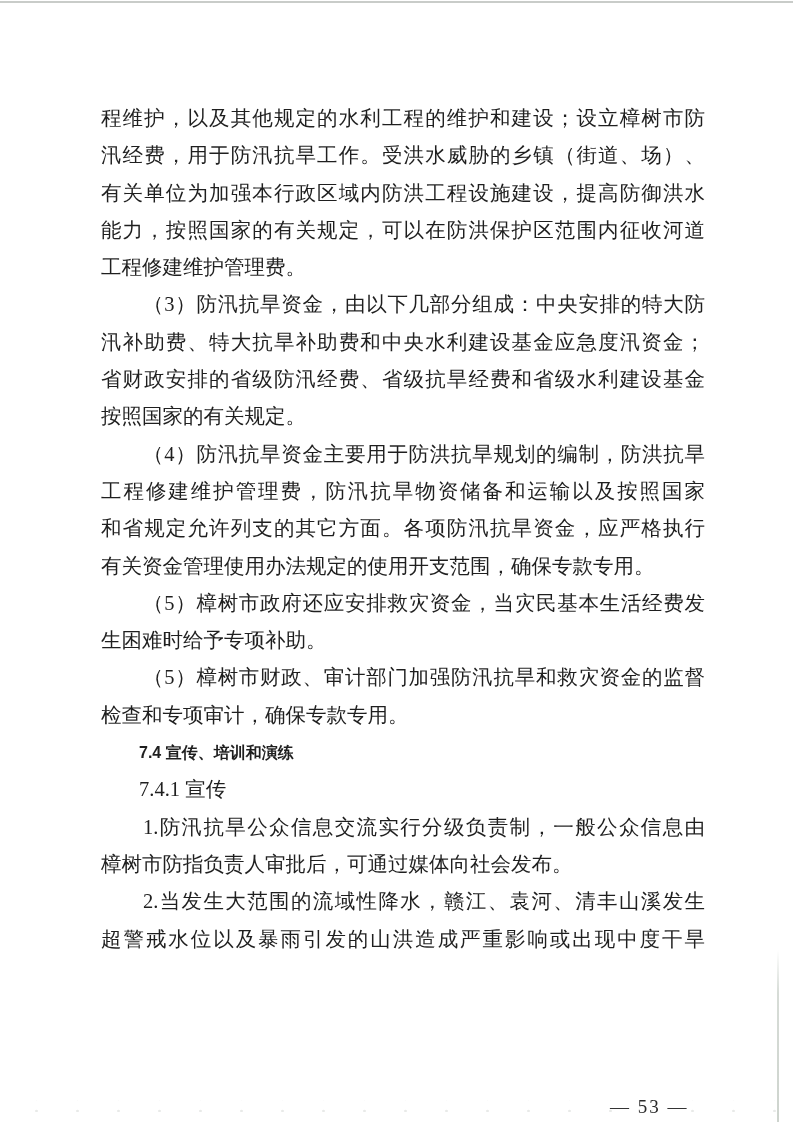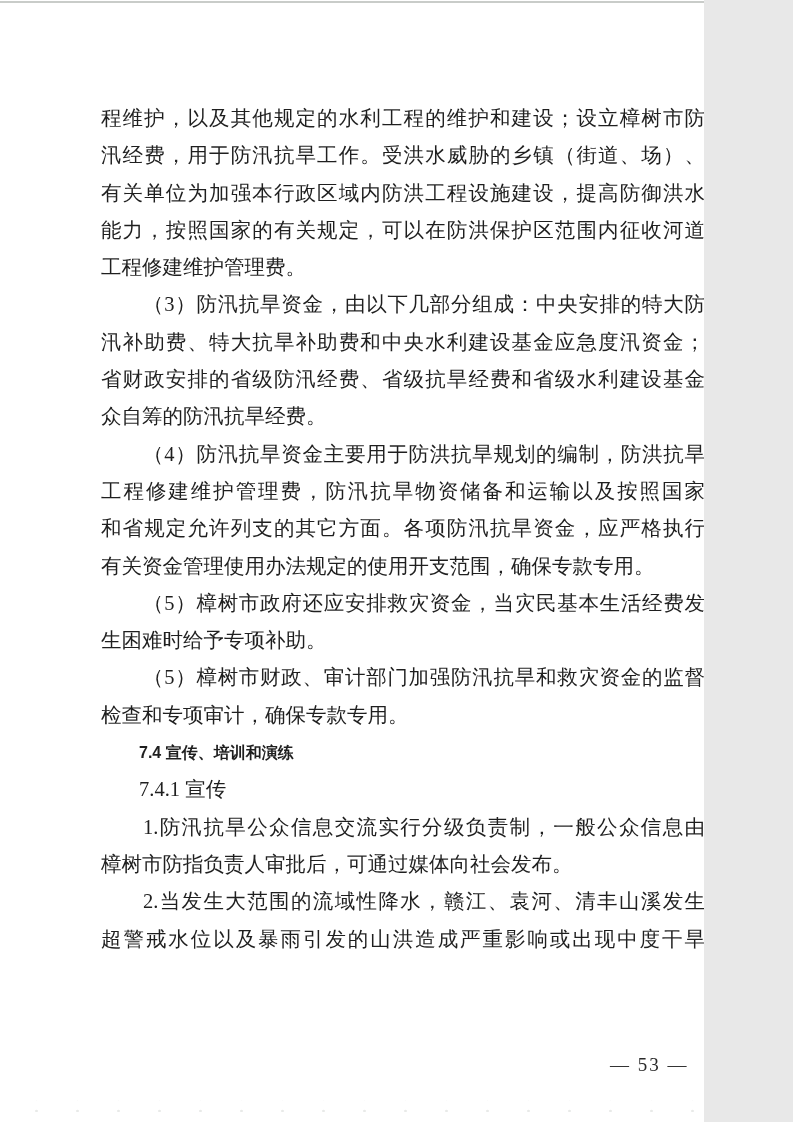--- a/index.html
+++ b/index.html
@@ -2,21 +2,21 @@
 <html><head>
 <meta charset="utf-8">
 <style>
   html, body {
     margin: 0;
     padding: 0;
     background: #e8e8e8;
   }
   .page {
     position: relative;
-    width: 704px;
+    width: 793px;
     height: 1122px;
     background: #ffffff;
     overflow: hidden;
     font-family: "Liberation Serif", "DejaVu Serif", serif;
     color: #1f1f1f;
   }
   .top-edge-line {
     position: absolute;
     top: 1px;
     left: 0;
@@ -72,42 +72,42 @@
     font-weight: bold;
     font-size: 16px;
     text-indent: 38px;
   }
   .line.subheading {
     text-indent: 38px;
   }
   .page-number {
     position: absolute;
     left: 610px;
-    top: 1054px;
+    top: 1096px;
     font-size: 19px;
     letter-spacing: 2px;
     color: #2a2a2a;
     white-space: nowrap;
   }
 </style>
 </head>
 <body>
 
 <div class="page">
   <div class="top-edge-line"></div>
   <div class="textblock">
       <div class="line fill">程维护，以及其他规定的水利工程的维护和建设；设立樟树市防</div>
       <div class="line fill">汛经费，用于防汛抗旱工作。受洪水威胁的乡镇（街道、场）、</div>
       <div class="line fill">有关单位为加强本行政区域内防洪工程设施建设，提高防御洪水</div>
       <div class="line fill">能力，按照国家的有关规定，可以在防洪保护区范围内征收河道</div>
       <div class="line">工程修建维护管理费。</div>
       <div class="line indent fill">（3）防汛抗旱资金，由以下几部分组成：中央安排的特大防</div>
       <div class="line fill">汛补助费、特大抗旱补助费和中央水利建设基金应急度汛资金；</div>
       <div class="line fill">省财政安排的省级防汛经费、省级抗旱经费和省级水利建设基金</div>
-      <div class="line">众自筹的防汛抗旱经费。</div>
+      <div class="line">按照国家的有关规定。</div>
       <div class="line indent fill">（4）防汛抗旱资金主要用于防洪抗旱规划的编制，防洪抗旱</div>
       <div class="line fill">工程修建维护管理费，防汛抗旱物资储备和运输以及按照国家</div>
       <div class="line fill">和省规定允许列支的其它方面。各项防汛抗旱资金，应严格执行</div>
       <div class="line">有关资金管理使用办法规定的使用开支范围，确保专款专用。</div>
       <div class="line indent fill">（5）樟树市政府还应安排救灾资金，当灾民基本生活经费发</div>
       <div class="line">生困难时给予专项补助。</div>
       <div class="line indent fill">（5）樟树市财政、审计部门加强防汛抗旱和救灾资金的监督</div>
       <div class="line">检查和专项审计，确保专款专用。</div>
       <div class="line heading">7.4 宣传、培训和演练</div>
       <div class="line subheading">7.4.1 宣传</div>

